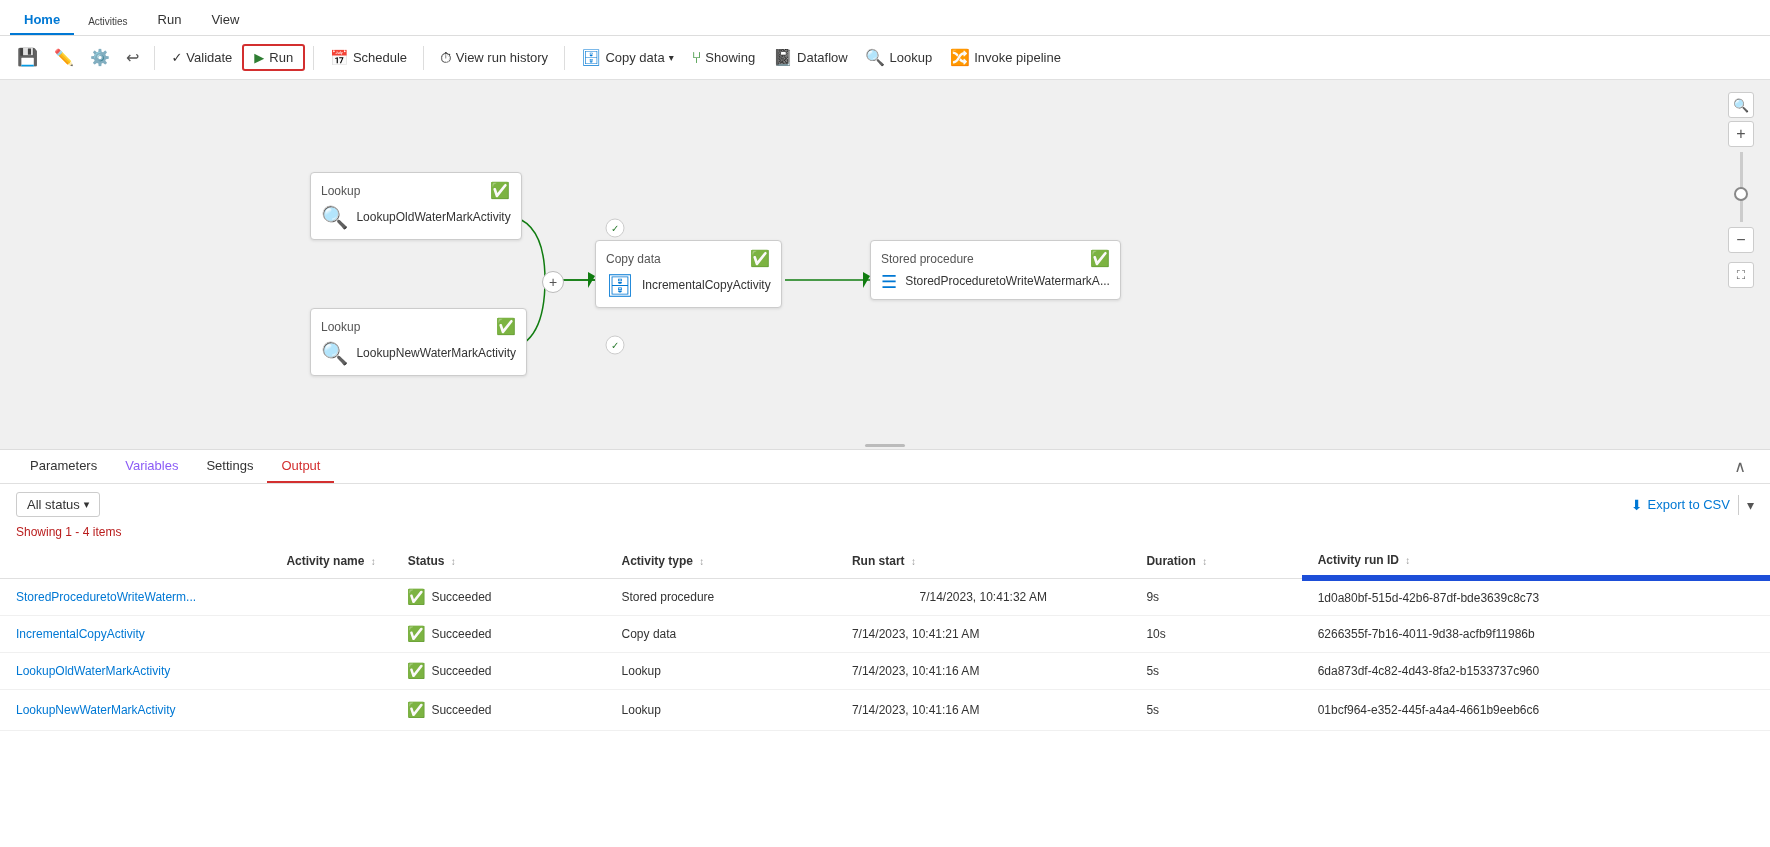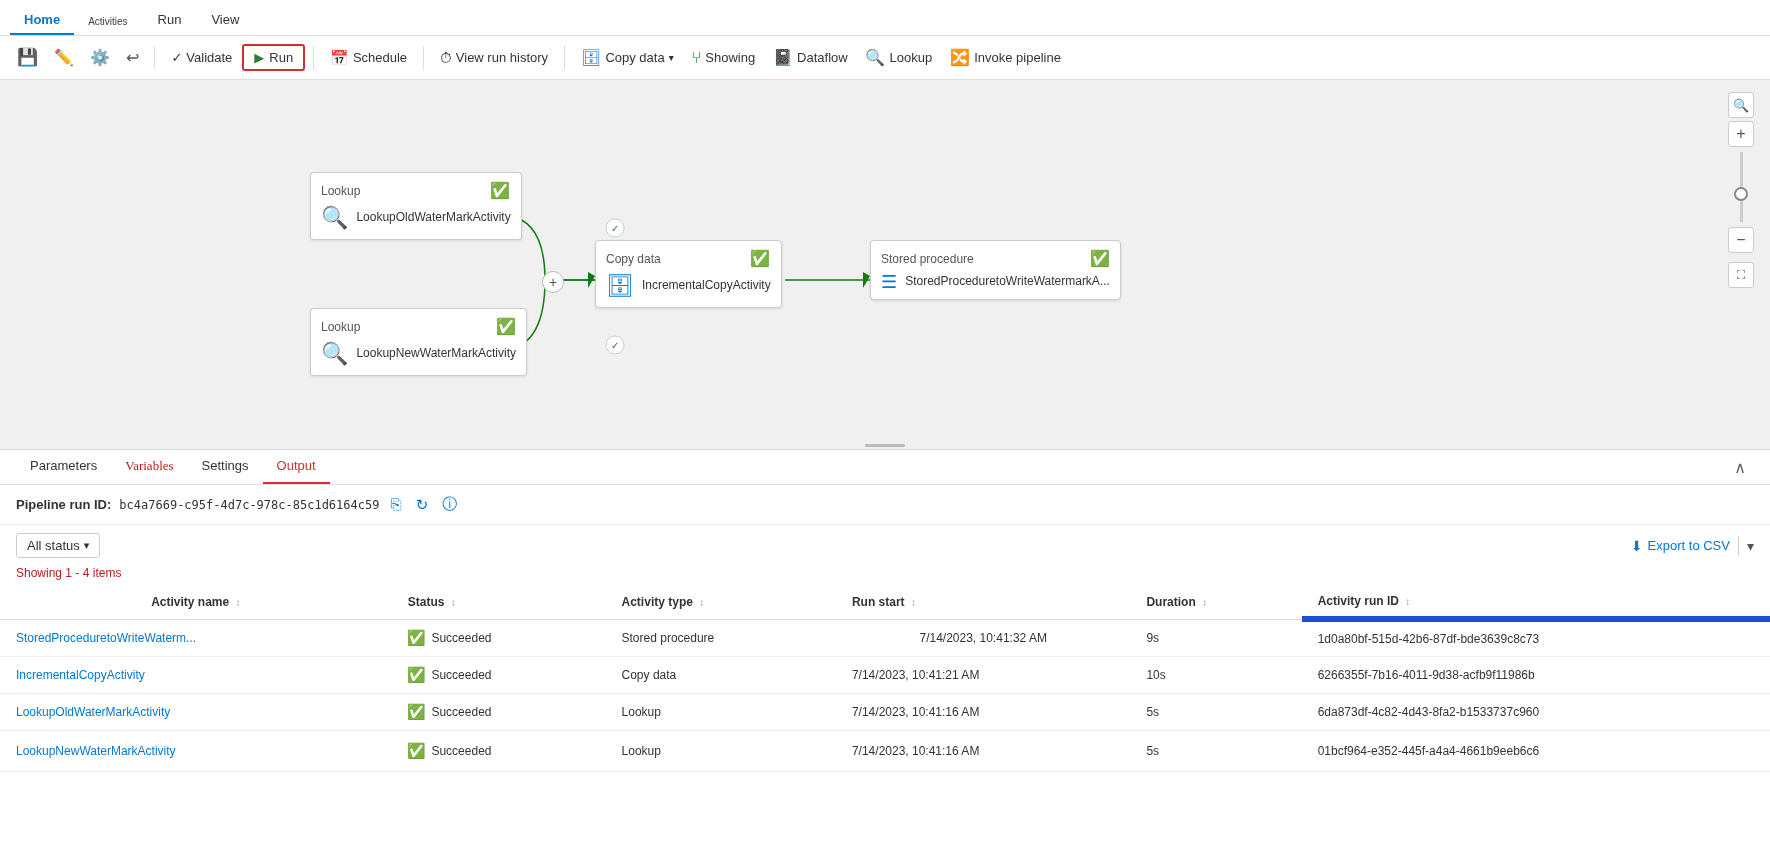--- a/index.html
+++ b/index.html
@@ -145,34 +145,27 @@
     <button style="width:26px;height:26px;background:#fff;border:1px solid #ccc;border-radius:3px;cursor:pointer;font-size:16px;color:#555;display:flex;align-items:center;justify-content:center;">−</button>
     <button style="width:26px;height:26px;background:#fff;border:1px solid #ccc;border-radius:3px;cursor:pointer;font-size:12px;color:#555;display:flex;align-items:center;justify-content:center;margin-top:6px;">⛶</button>
   </div>
 </div>
 
 <div style="background:#fff;">
 
   <div style="display:flex;align-items:center;border-bottom:1px solid #e0e0e0;padding:0 16px;justify-content:space-between;">
     <div style="display:flex;">
       <div style="padding:8px 14px;font-size:13px;cursor:pointer;color:#333;border-bottom:2px solid transparent;">Parameters</div>
-      <div style="padding:8px 14px;font-size:13px;cursor:pointer;color:#b91c1c;border-bottom:2px solid transparent;font-family:Liberation Serif, serif;">Variables</div>
+      <div style="padding:8px 14px;font-size:13px;cursor:pointer;color:#8b5cf6;border-bottom:2px solid transparent;">Variables</div>
       <div style="padding:8px 14px;font-size:13px;cursor:pointer;color:#333;border-bottom:2px solid transparent;">Settings</div>
       <div style="padding:8px 14px;font-size:13px;cursor:pointer;color:#d32f2f;border-bottom:2px solid #d32f2f;font-weight:500;">Output</div>
     </div>
     <div style="cursor:pointer;font-size:16px;color:#666;padding:4px 8px;">∧</div>
   </div>
 
-  <div style="padding:10px 16px;font-size:13px;display:flex;align-items:center;gap:8px;border-bottom:1px solid #f0f0f0;">
-    <strong>Pipeline run ID:</strong>
-    <span style="font-family:monospace;font-size:12px;">bc4a7669-c95f-4d7c-978c-85c1d6164c59</span>
-    <button style="background:none;border:none;cursor:pointer;color:#0078d4;font-size:14px;padding:0 3px;">⎘</button>
-    <button style="background:none;border:none;cursor:pointer;color:#0078d4;font-size:15px;padding:0 3px;">↻</button>
-    <button style="background:none;border:none;cursor:pointer;color:#0078d4;font-size:15px;padding:0 3px;">ⓘ</button>
-  </div>
 
   <div style="padding:8px 16px;display:flex;justify-content:space-between;align-items:center;">
     <div style="display:flex;align-items:center;gap:4px;padding:4px 10px;border:1px solid #ccc;border-radius:3px;cursor:pointer;font-size:13px;">
       <span>All status</span>
       <span style="font-size:11px;">▾</span>
     </div>
     <div style="display:flex;align-items:center;gap:4px;">
       <button style="display:flex;align-items:center;gap:5px;font-size:13px;color:#0078d4;cursor:pointer;border:none;background:none;">
         <span style="font-size:14px;">⬇</span>
         <span>Export to CSV</span>
@@ -181,21 +174,21 @@
       <button style="background:none;border:none;cursor:pointer;font-size:14px;color:#555;">▾</button>
     </div>
   </div>
 
   <div style="padding:0 16px 6px;font-size:12px;color:#b91c1c;">Showing 1 - 4 items</div>
 
   <div style="overflow:auto;">
     <table style="width:100%;border-collapse:collapse;">
       <thead>
         <tr>
-          <th style="text-align:center;padding:8px 16px;font-size:12px;font-weight:600;color:#333;border-bottom:1px solid #e0e0e0;white-space:nowrap;cursor:pointer;">
+          <th style="text-align:right;padding:8px 16px;font-size:12px;font-weight:600;color:#333;border-bottom:1px solid #e0e0e0;white-space:nowrap;cursor:pointer;">
             <span>Activity name</span>
             <span style="color:#999;font-size:10px;margin-left:3px;">↕</span>
           </th>
           <th style="text-align:left;padding:8px 16px;font-size:12px;font-weight:600;color:#333;border-bottom:1px solid #e0e0e0;white-space:nowrap;cursor:pointer;">
             <span>Status</span>
             <span style="color:#999;font-size:10px;margin-left:3px;">↕</span>
           </th>
           <th style="text-align:left;padding:8px 16px;font-size:12px;font-weight:600;color:#333;border-bottom:1px solid #e0e0e0;white-space:nowrap;cursor:pointer;">
             <span>Activity type</span>
             <span style="color:#999;font-size:10px;margin-left:3px;">↕</span>

